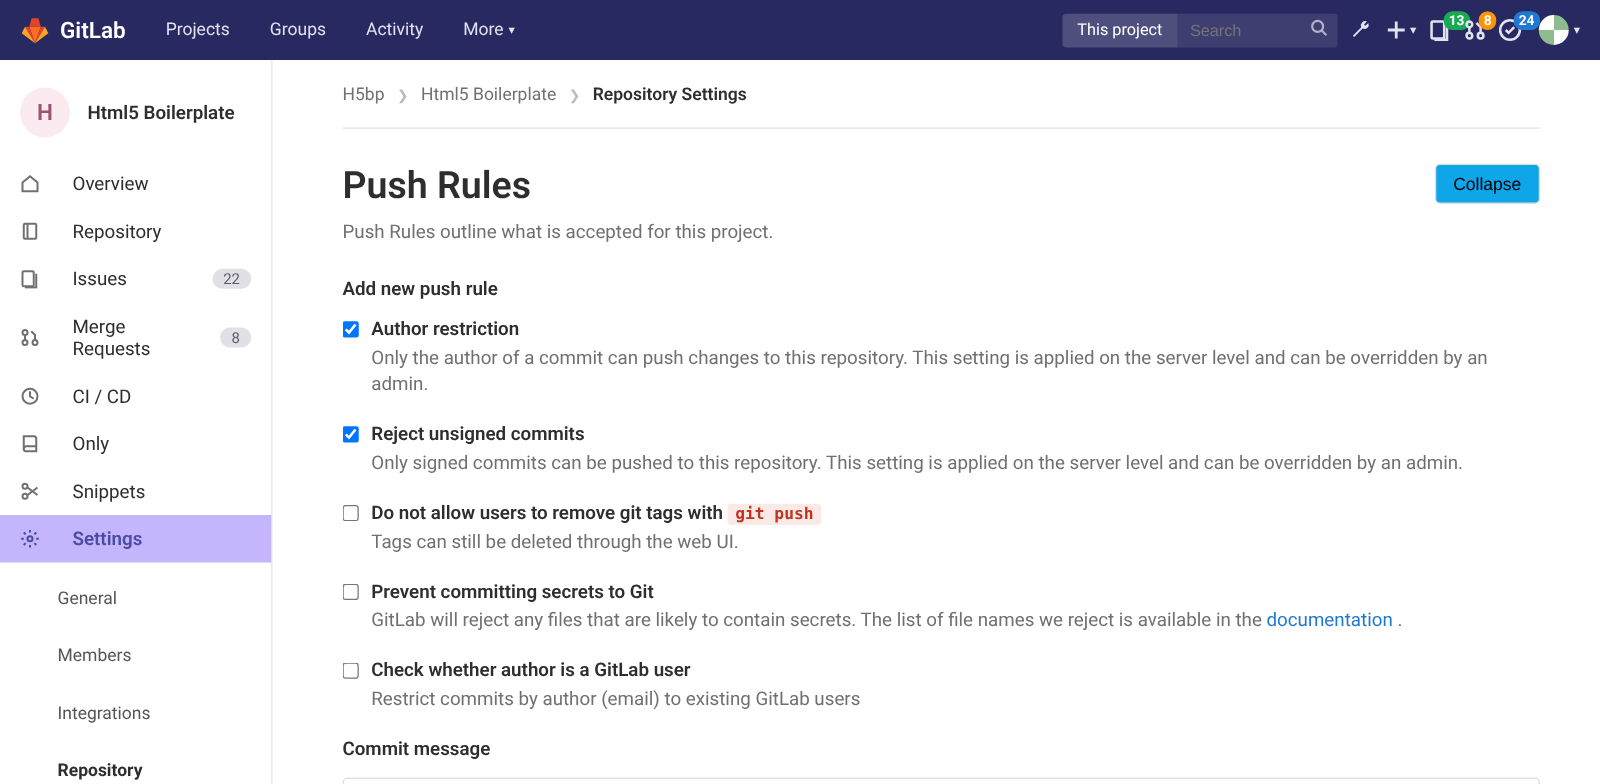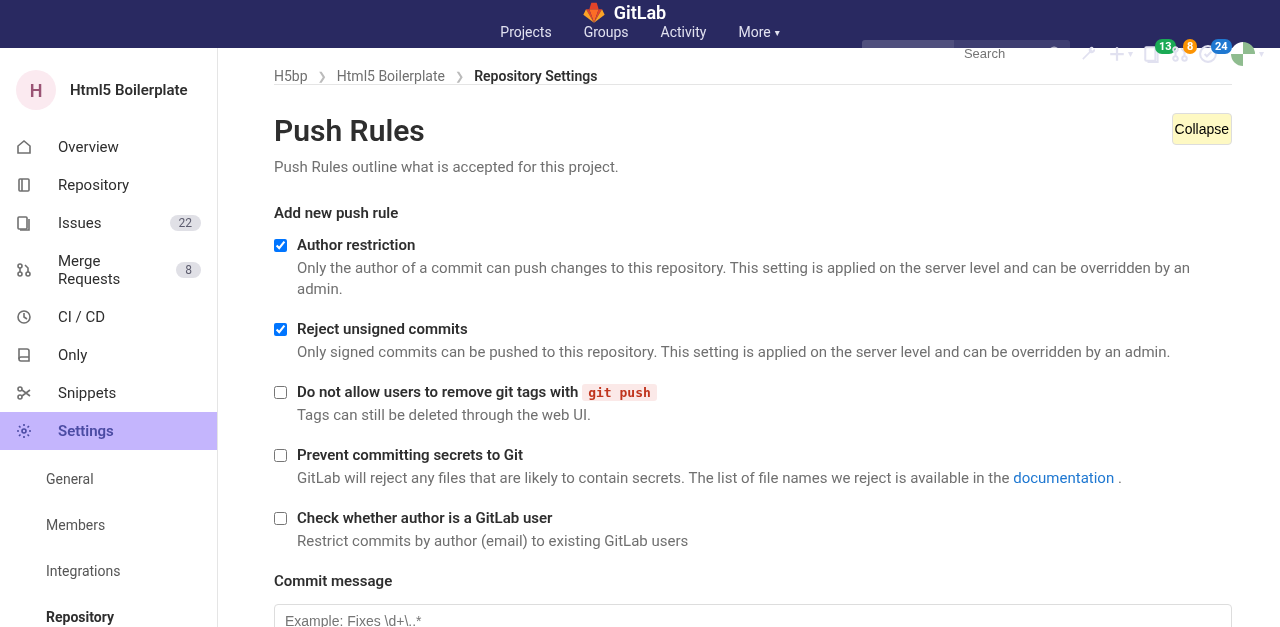--- a/index.html
+++ b/index.html
@@ -1,25 +1,25 @@
 <!DOCTYPE html>
 <html><head>
 <meta charset="utf-8">
 <style>
 * { margin: 0; padding: 0; box-sizing: border-box; }
 body { font-family: -apple-system, BlinkMacSystemFont, "Segoe UI", Roboto, sans-serif; font-size: 14px; color: #2e2e2e; background: #fff; }
-.topbar { background: #292961; color: #fff; height: 48px; display: flex; align-items: center; padding: 0 16px; flex-direction: column; }
+.topbar { background: #292961; color: #fff; height: 48px; display: flex; align-items: center; padding: 0 16px; }
 .logo { display: flex; align-items: center; font-weight: 600; font-size: 18px; margin-right: 32px; }
 .logo-icon { width: 24px; height: 24px; margin-right: 8px; }
 .topnav { display: flex; gap: 32px; }
 .topnav-item { color: #e1e1f0; cursor: pointer; font-size: 14px; display: flex; align-items: center; }
 .topnav-item .caret { margin-left: 4px; font-size: 10px; }
 .top-right { margin-left: auto; display: flex; align-items: center; gap: 10px; }
 .search-scope { background: rgba(255,255,255,0.18); color: #fff; padding: 6px 12px; font-size: 13px; border-radius: 3px 0 0 3px; }
-.search-box { background: rgba(255,255,255,0.1); color: #fff; padding: 6px 28px 6px 10px; font-size: 13px; border: none; border-radius: 0 3px 3px 0; width: 116px; position: relative; }
+.search-box { background: rgba(255,255,255,0.1); color: #fff; padding: 6px 28px 6px 10px; font-size: 13px; border: none; border-radius: 0 3px 3px 0; width: 128px; position: relative; }
 .search-wrap { position: relative; display: flex; align-items: center; }
 .search-wrap .sicon { position: absolute; right: 8px; top: 50%; transform: translateY(-50%); color: rgba(255,255,255,0.6); }
 .top-icon { color: #e1e1f0; cursor: pointer; display: flex; align-items: center; position: relative; }
 .top-icon svg { width: 18px; height: 18px; }
 .badge { background: #1aaa55; color: #fff; font-size: 11px; font-weight: 700; padding: 0 4px; border-radius: 7px; position: absolute; top: -6px; left: 12px; line-height: 15px; }
 .badge.orange { background: #fc9403; }
 .badge.blue { background: #1f78d1; }
 .avatar { width: 24px; height: 24px; border-radius: 50%; background: repeating-conic-gradient(#8fbc8f 0 25%, #fff 0 50%); margin-left: 4px; }
 .layout { display: flex; }
 .sidebar { width: 218px; border-right: 1px solid #e5e5e5; min-height: calc(100vh - 48px); padding-top: 12px; }
@@ -28,27 +28,27 @@
 .proj-name { font-weight: 600; font-size: 15px; }
 .side-item { display: flex; align-items: center; padding: 10px 16px; gap: 26px; cursor: pointer; color: #2e2e2e; font-size: 15px; }
 .side-item svg { width: 16px; height: 16px; color: #707070; flex-shrink: 0; }
 .side-item .cnt { margin-left: auto; background: #e0e0e6; color: #5c5c6e; font-size: 12px; padding: 1px 9px; border-radius: 10px; }
 .side-item.active { background: #c4b5fd; color: #4b4ba3; font-weight: 600; }
 .side-item.active svg { color: #4b4ba3; }
 .sub-items { padding-left: 46px; }
 .sub-item { padding: 21px 16px 9px 0; cursor: pointer; color: #555; font-size: 14px; }
 .sub-item.active { font-weight: 700; color: #2e2e2e; }
 .main { flex: 1; padding: 20px 48px 0 56px; }
-.breadcrumb { display: flex; align-items: center; gap: 10px; font-size: 14px; color: #707070; border-bottom: 1px solid #e5e5e5; margin-bottom: 28px; }
+.breadcrumb { display: flex; align-items: center; gap: 10px; font-size: 14px; color: #707070; padding-bottom: 18px; border-bottom: 1px solid #e5e5e5; margin-bottom: 28px; }
 .breadcrumb .sep { color: #bbb; font-size: 11px; }
 .breadcrumb .current { font-weight: 600; color: #2e2e2e; }
 .section-head { display: flex; align-items: flex-start; margin-bottom: 28px; }
 .section-title { font-size: 30px; font-weight: 600; margin-bottom: 10px; }
 .section-sub { color: #707070; font-size: 15px; }
-.collapse-btn { margin-left: auto; background: #fef9c3; border: 1px solid #ddd; padding: 7px 2px; border-radius: 4px; cursor: pointer; font-size: 14px; }
+.collapse-btn { margin-left: auto; background: #0ea5e9; border: 1px solid #ddd; padding: 7px 14px; border-radius: 4px; cursor: pointer; font-size: 14px; }
 .field-h { font-weight: 600; font-size: 15px; margin-bottom: 14px; }
 .rule { display: flex; gap: 10px; margin-bottom: 20px; align-items: flex-start; }
 .rule input[type=checkbox] { margin-top: 3px; flex-shrink: 0; }
 .rule-title { font-weight: 600; font-size: 15px; margin-bottom: 4px; }
 .rule-desc { color: #707070; font-size: 15px; line-height: 1.4; }
 code { background: #fbe9e8; color: #c0341d; padding: 1px 6px; border-radius: 3px; font-size: 13px; font-family: Menlo, monospace; }
 .text-in { width: 100%; border: 1px solid #ddd; border-radius: 4px; padding: 8px 10px; font-size: 14px; margin-bottom: 8px; }
 a.lnk { color: #1f78d1; text-decoration: none; }
 </style>
 </head>

